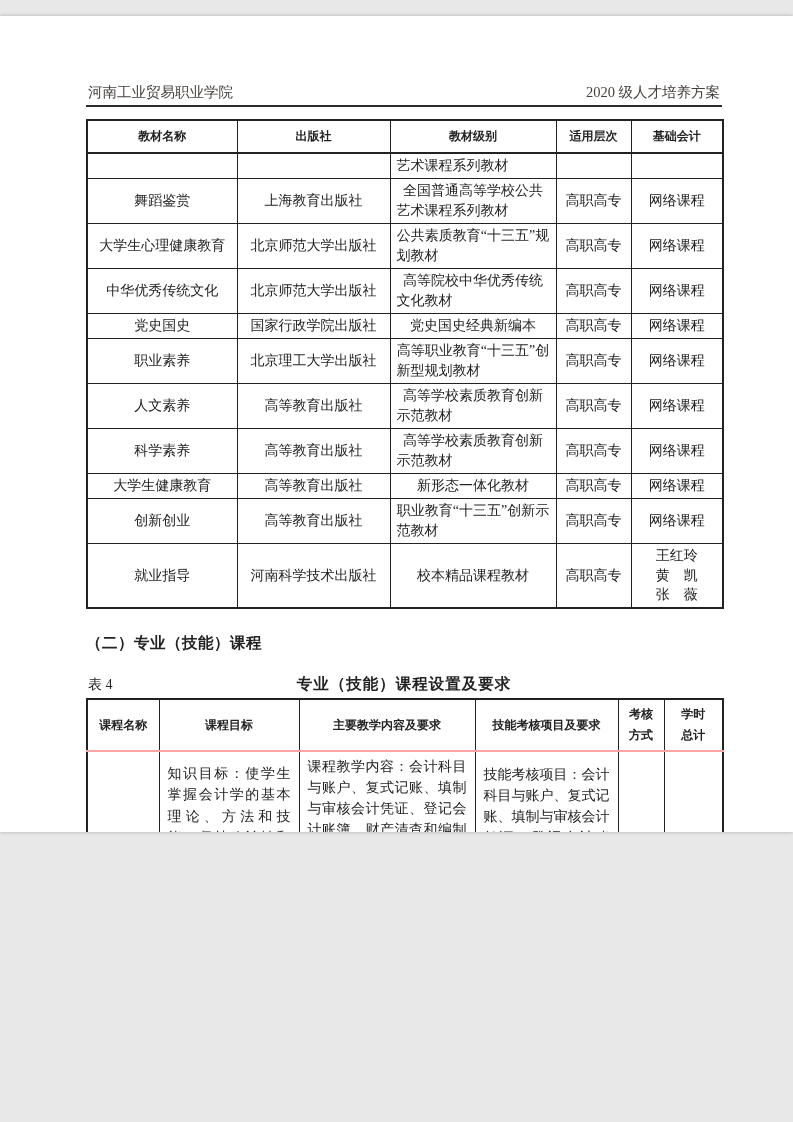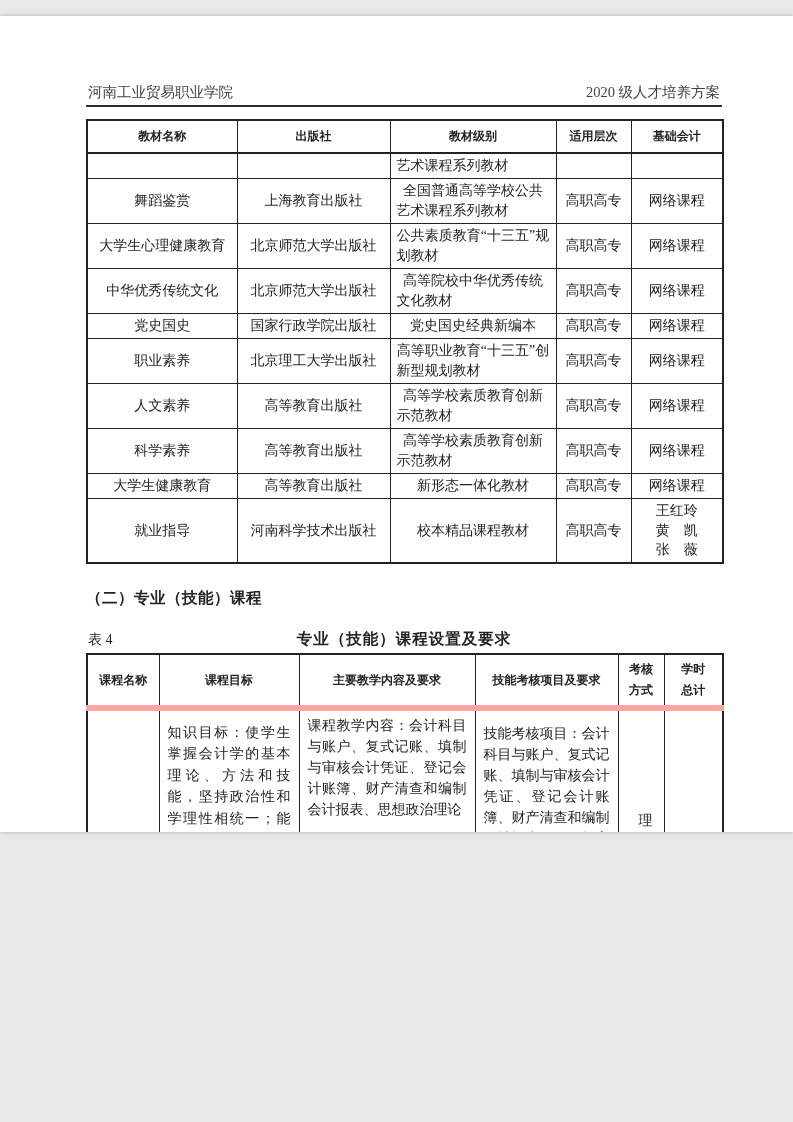--- a/index.html
+++ b/index.html
@@ -26,21 +26,21 @@
   .rh3{height:65px;}
   .cell-left{text-align:justify;text-align-last:left;}
   .pre{white-space:pre-line;}
 
   .section-heading{font-weight:bold;font-size:15.5px;margin:24px 0 0 0;color:#232323;letter-spacing:.5px;}
   .t2caption{position:relative;margin-top:20px;height:22px;}
   .t2no{position:absolute;left:2px;top:2px;font-size:14px;}
   .t2title{text-align:center;font-weight:bold;font-size:15.5px;letter-spacing:1px;}
 
   .t2{margin-top:2px;}
-  .t2 thead tr{border-bottom:6px solid #fca5a5;}
+  .t2 thead tr{border-bottom:2px solid #fca5a5;}
   .t2 th{height:46px;line-height:21px;}
   .t2 td{font-size:14px;vertical-align:top;padding:4px 8px;line-height:21px;}
   .t2 td.mid{vertical-align:middle;text-align:center;padding:2px 20px;}
   .t2 .goal{vertical-align:middle;line-height:21.5px;}
   .t2 .just{text-align:justify;}
   .t2 .tall{height:340px;}
   .t2 .assess{padding-top:12px;}
 
   .footer{position:absolute;left:88px;top:1031px;font-size:14px;color:#ec4899;
     font-family:"Liberation Mono","DejaVu Sans Mono",monospace;letter-spacing:2px;}
@@ -128,20 +128,27 @@
           <td>科学素养</td>
           <td>高等教育出版社</td>
           <td class="cell-left">高等学校素质教育创新示范教材</td>
           <td>高职高专</td>
           <td>网络课程</td>
         </tr>
         <tr class="rh1">
           <td>大学生健康教育</td>
           <td>高等教育出版社</td>
           <td>新形态一体化教材</td>
+          <td>高职高专</td>
+          <td>网络课程</td>
+        </tr>
+        <tr class="rh2">
+          <td>创新创业</td>
+          <td>高等教育出版社</td>
+          <td class="cell-left">职业教育“十三五”创新示范教材</td>
           <td>高职高专</td>
           <td>网络课程</td>
         </tr>
         <tr class="rh3">
           <td>就业指导</td>
           <td>河南科学技术出版社</td>
           <td>校本精品课程教材</td>
           <td>高职高专</td>
           <td class="pre">王红玲
 黄　凯

